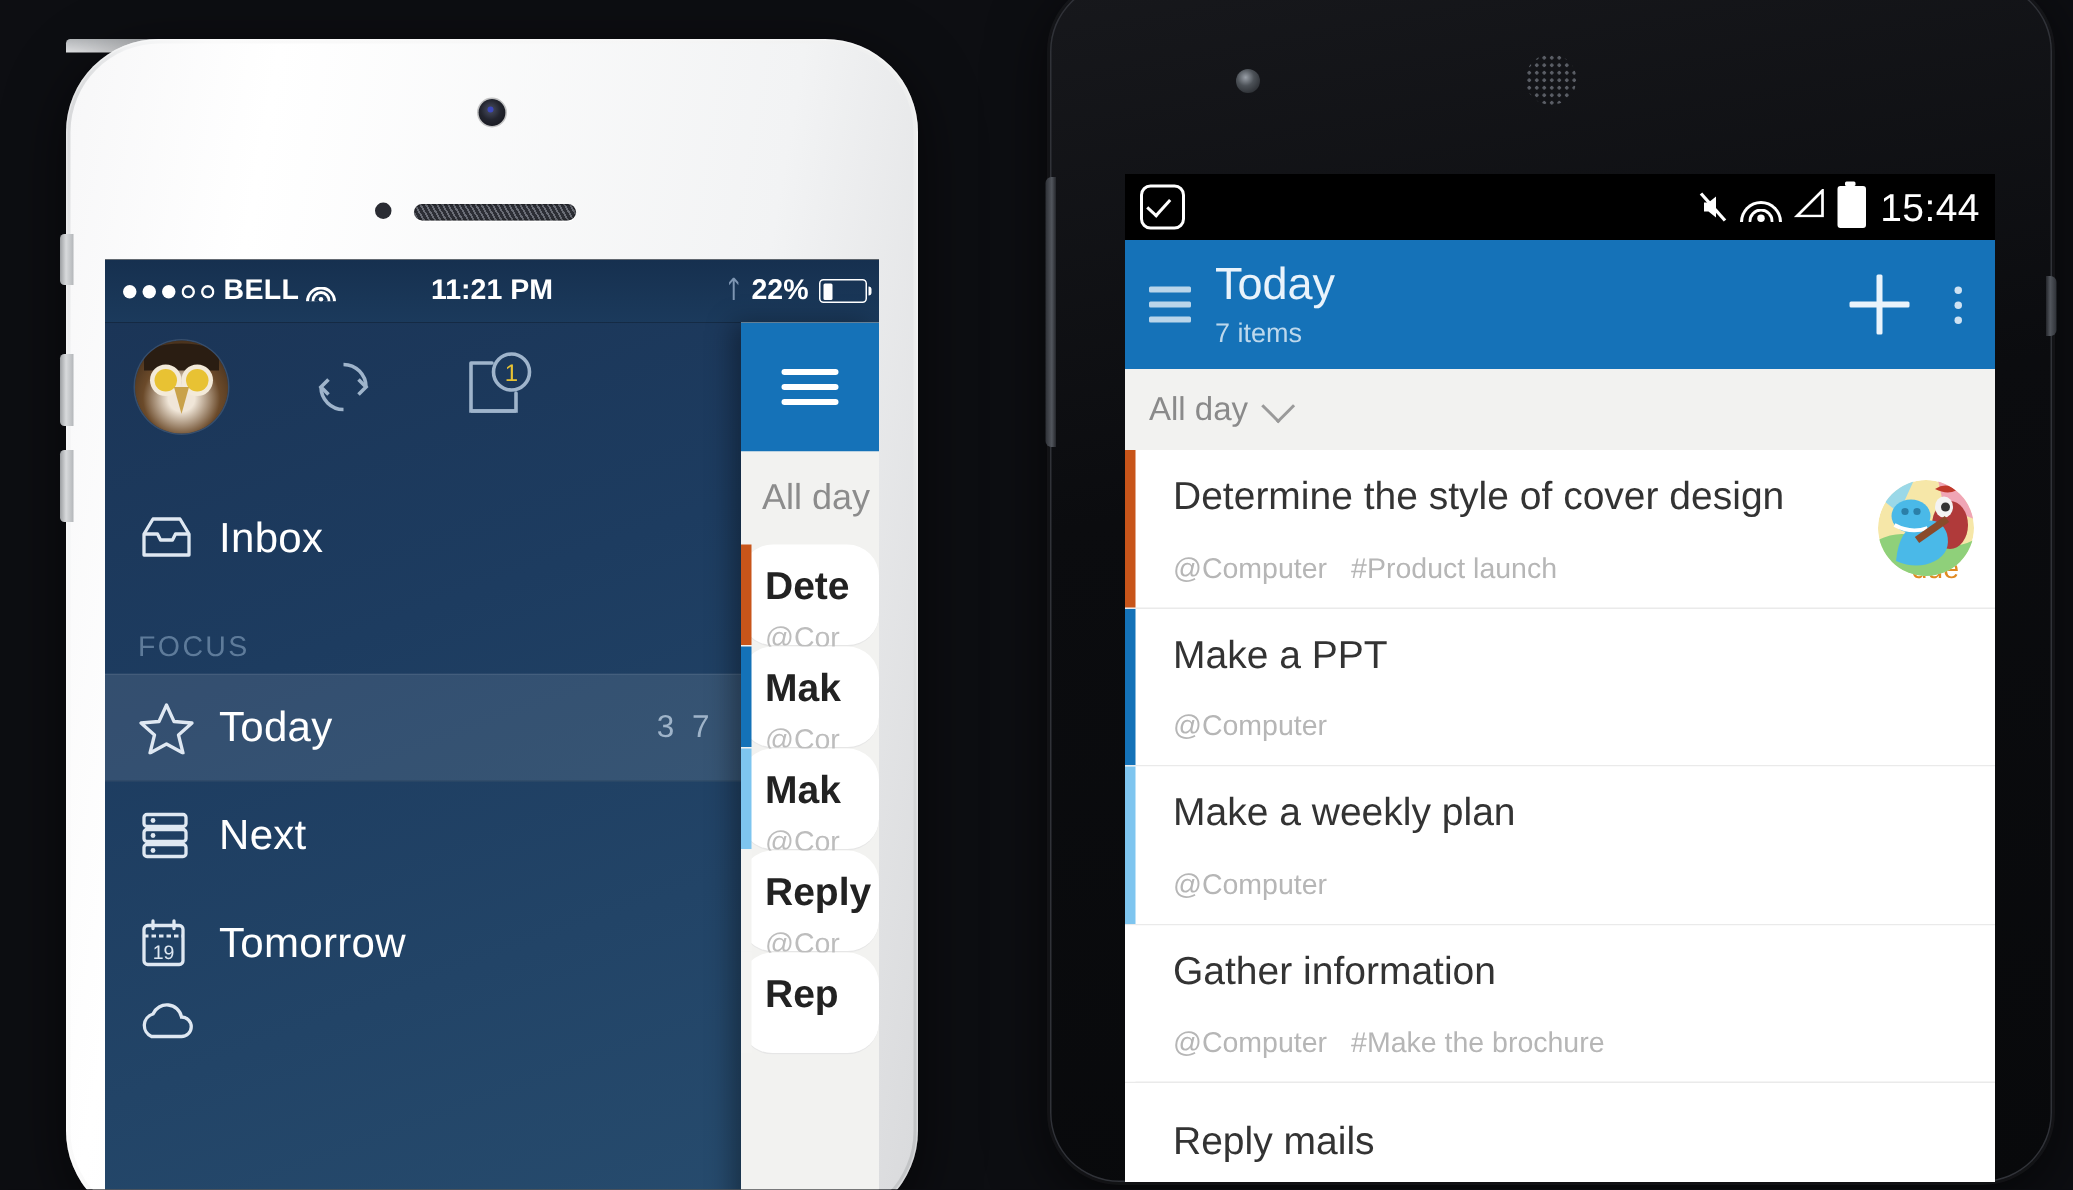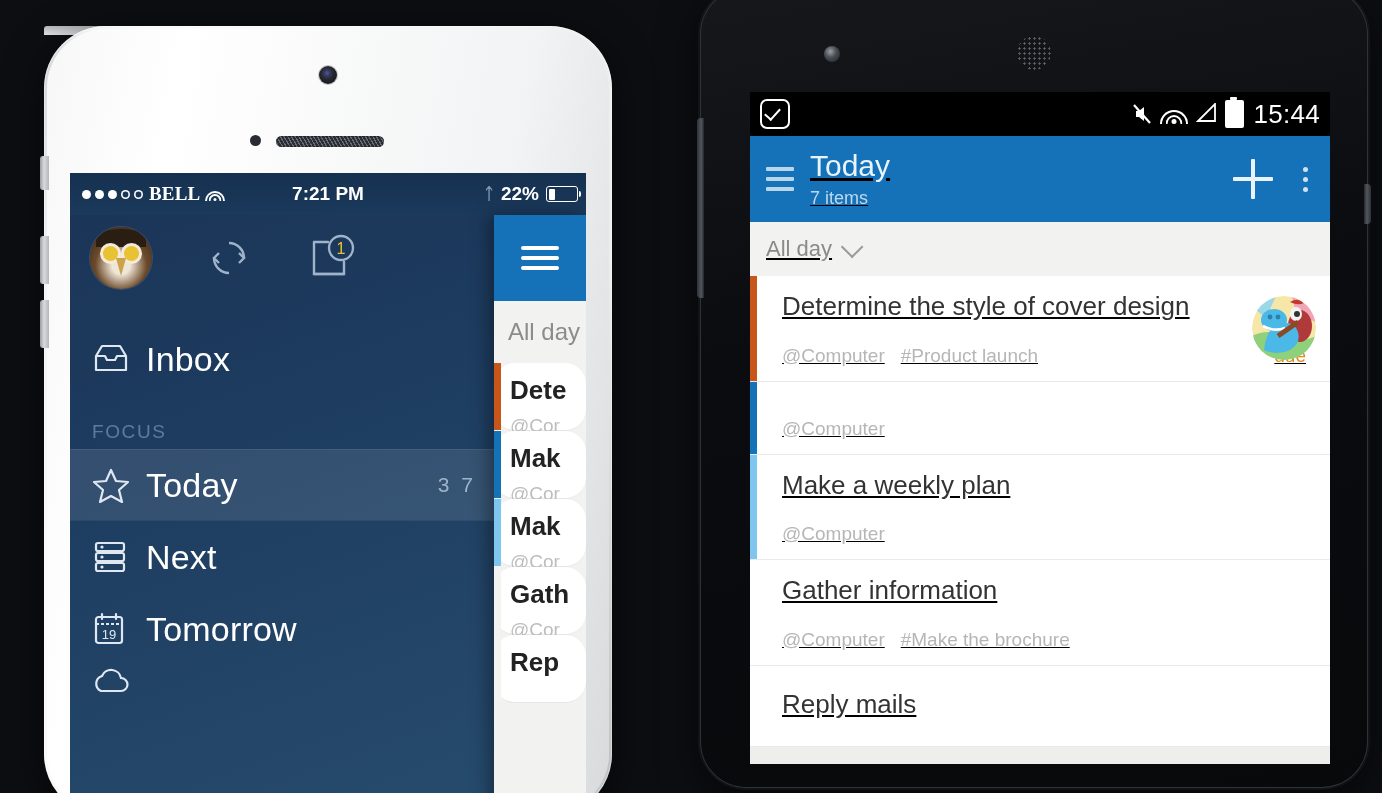--- a/index.html
+++ b/index.html
@@ -26,21 +26,21 @@
   .ip-cam::after{content:"";position:absolute;left:6px;top:5px;width:4px;height:4px;border-radius:50%;background:#3b49d6;opacity:.8;}
   .ip-sensor{position:absolute;left:50%;margin-left:-78px;top:109px;width:11px;height:11px;border-radius:50%;background:#2a2c33;}
   .ip-speaker{position:absolute;left:50%;margin-left:-52px;top:110px;width:108px;height:11px;border-radius:6px;
     background:repeating-linear-gradient(60deg,#2c2e35 0 2px,#6a6d76 2px 3.2px);
     box-shadow:0 1px 0 rgba(255,255,255,.8),inset 0 0 2px rgba(0,0,0,.7);}
   .ip-screen{position:absolute;left:26px;top:147px;width:516px;height:660px;background:#000;overflow:hidden;}
 
   
   .ios-status{position:relative;height:42px;display:flex;align-items:center;
     background:linear-gradient(180deg,#16304f,#1b3a5c);color:#fff;font-size:19px;font-weight:bold;}
-  .ios-status .s-left{display:flex;align-items:center;gap:6px;padding-left:12px;width:40%;font-family:Liberation Serif, serif;}
+  .ios-status .s-left{display:flex;align-items:center;gap:6px;padding-left:12px;width:40%;}
   .dots{display:flex;gap:4px;align-items:center;}
   .dot{width:9px;height:9px;border-radius:50%;background:#fff;}
   .dot.off{background:transparent;box-shadow:0 0 0 1.6px #fff inset;}
   .carrier{letter-spacing:.2px;font-size:19px;}
   .wifi-ios{position:relative;width:17px;height:13px;}
   .wifi-ios i{position:absolute;left:50%;bottom:0;transform:translateX(-50%);
     border:2px solid #fff;border-bottom:none;border-radius:50% 50% 0 0 / 100% 100% 0 0;}
   .wifi-ios i:nth-child(1){width:16px;height:8px;}
   .wifi-ios i:nth-child(2){width:9px;height:5px;}
   .wifi-ios i:nth-child(3){width:3px;height:3px;background:#fff;border:none;border-radius:50%;bottom:0;}
@@ -65,21 +65,21 @@
   .owl .beak{position:absolute;left:50%;margin-left:-5px;top:50%;width:10px;height:18px;background:#c9a24a;
     clip-path:polygon(50% 100%,0 0,100% 0);}
   .owl .tuft{position:absolute;top:2px;left:10%;right:10%;height:18px;background:#2a1d12;border-radius:50% 50% 0 0;}
   .sync-ic{width:46px;height:46px;position:relative;margin-left:54px;}
   .sync-ic svg{display:block;}
   .inbox-badge{position:relative;width:52px;height:48px;margin-left:56px;}
   .drawer-row{display:flex;align-items:center;height:72px;padding-left:22px;color:#fff;position:relative;}
   .drawer-row.active{background:rgba(255,255,255,.10);
     box-shadow:inset 0 1px 0 rgba(255,255,255,.08),inset 0 -1px 0 rgba(0,0,0,.08);}
   .dr-ico{width:54px;display:flex;align-items:flex-start;justify-content:flex-start;color:#e8eef6;}
-  .dr-label{font-size:34px;color:#fff;letter-spacing:.2px;}
+  .dr-label{font-size:28px;color:#fff;letter-spacing:.2px;}
   .dr-count{margin-left:auto;padding-right:18px;font-size:21px;color:#9fb4c9;letter-spacing:3px;}
   .drawer-section{padding:26px 0 6px 22px;color:#5e7b9a;font-size:19px;letter-spacing:1.6px;}
   .drawer-spacer{height:22px;}
 
   
   .ios-peek{flex:1;background:#f2f2f0;position:relative;overflow:hidden;
     box-shadow:-6px 0 16px rgba(0,0,0,.35);}
   .peek-blue{height:86px;background:#1572b8;display:flex;align-items:center;justify-content:center;}
   .hamb{width:38px;}
   .hamb i{display:block;height:4px;background:#fff;border-radius:2px;margin:6px 0;}
@@ -96,21 +96,21 @@
     box-shadow:0 0 0 1px #303238 inset,0 0 0 2px rgba(255,255,255,.045),0 10px 40px rgba(0,0,0,.65);}
   .an-cam{position:absolute;left:124px;top:58px;width:16px;height:16px;border-radius:50%;
     background:radial-gradient(circle at 40% 35%,#9aa0a8 0%,#4c5157 40%,#1b1d21 100%);}
   .an-speaker{position:absolute;left:50%;margin-left:-17px;top:48px;width:34px;height:34px;border-radius:50%;
     background:radial-gradient(circle,#3b3e45 0%,#26282d 70%,#17181c 100%);
     background-image:radial-gradient(#5f636b 28%,transparent 30%);background-size:5px 5px;opacity:.95;}
   .an-volume{position:absolute;left:-3px;top:130px;width:7px;height:180px;border-radius:4px 0 0 4px;
     background:linear-gradient(90deg,#2e3137,#52565d 60%,#24262b);}
   .an-power{position:absolute;right:-3px;top:196px;width:7px;height:40px;border-radius:0 4px 4px 0;
     background:linear-gradient(270deg,#2e3137,#52565d 60%,#24262b);}
-  .an-screen{position:absolute;left:50px;top:104px;width:580px;height:672px;background:#000;overflow:hidden;text-decoration:underline;}
+  .an-screen{position:absolute;left:50px;top:128px;width:580px;height:672px;background:#000;overflow:hidden;}
 
   .an-status{height:44px;background:#000;display:flex;align-items:center;color:#fff;padding:0 10px;}
   .an-status .left{display:flex;align-items:center;}
   .tick-box{width:26px;height:26px;border:2px solid #fff;border-radius:7px;position:relative;}
   .tick-box::after{content:"";position:absolute;left:6px;top:4px;width:7px;height:13px;
     border:solid #fff;border-width:0 2.4px 2.4px 0;transform:rotate(42deg);}
   .an-status .right{margin-left:auto;display:flex;align-items:center;gap:9px;}
   .an-time{font-size:26px;font-weight:normal;letter-spacing:.3px;}
   .mute-ic{position:relative;width:20px;height:22px;}
   .wifi-an{position:relative;width:26px;height:19px;}
@@ -181,21 +181,21 @@
               <i class="dot off"></i>
               <i class="dot off"></i>
           </span>
           <span class="carrier">BELL</span>
           <span class="wifi-ios">
               <i></i>
               <i></i>
               <i></i>
             </span>
         </div>
-        <div class="ios-time">7:21 PM</div>
+        <div class="ios-time">11:21 PM</div>
         <div class="s-right">
           <span class="bt-ico">ᛏ</span>
           <span>22%</span>
           <span class="batt">
               <i></i>
             </span>
         </div>
       </div>
 
       <div class="ios-body">
@@ -307,21 +307,21 @@
             <div class="peek-t">Mak</div>
             <div class="peek-s">@Cor</div>
           </div>
           <div class="peek-item">
             <span class="bar" style="background:#7ec5ef"></span>
             <div class="peek-t">Mak</div>
             <div class="peek-s">@Cor</div>
           </div>
           <div class="peek-item">
             <span class="bar" style="background:#f3f3f1"></span>
-            <div class="peek-t">Gath</div>
+            <div class="peek-t">Reply</div>
             <div class="peek-s">@Cor</div>
           </div>
           <div class="peek-item">
             <span class="bar" style="background:#f3f3f1"></span>
             <div class="peek-t">Rep</div>
           </div>
         </div>
       </div>
     </div>
   </div>
@@ -411,20 +411,21 @@
               <ellipse cx="44" cy="18" rx="6" ry="7" fill="#f3f3f3"></ellipse>
               <circle cx="45" cy="18" r="3" fill="#333"></circle>
               <path d="M38 6 q8 -5 14 1 q-6 3 -14 -1z" fill="#c0392b"></path>
               <path d="M26 40 L46 26" stroke="#8a4a2a" stroke-width="5"></path>
             </svg>
           </div>
         </div>
 
         <div class="an-item">
           <span class="bar" style="background:#1472b8"></span>
+          <div class="an-it-title">Make a PPT</div>
           <div class="an-meta">
             <span>@Computer</span>
           </div>
         </div>
 
         <div class="an-item">
           <span class="bar" style="background:#7ec5ef"></span>
           <div class="an-it-title">Make a weekly plan</div>
           <div class="an-meta">
             <span>@Computer</span>

